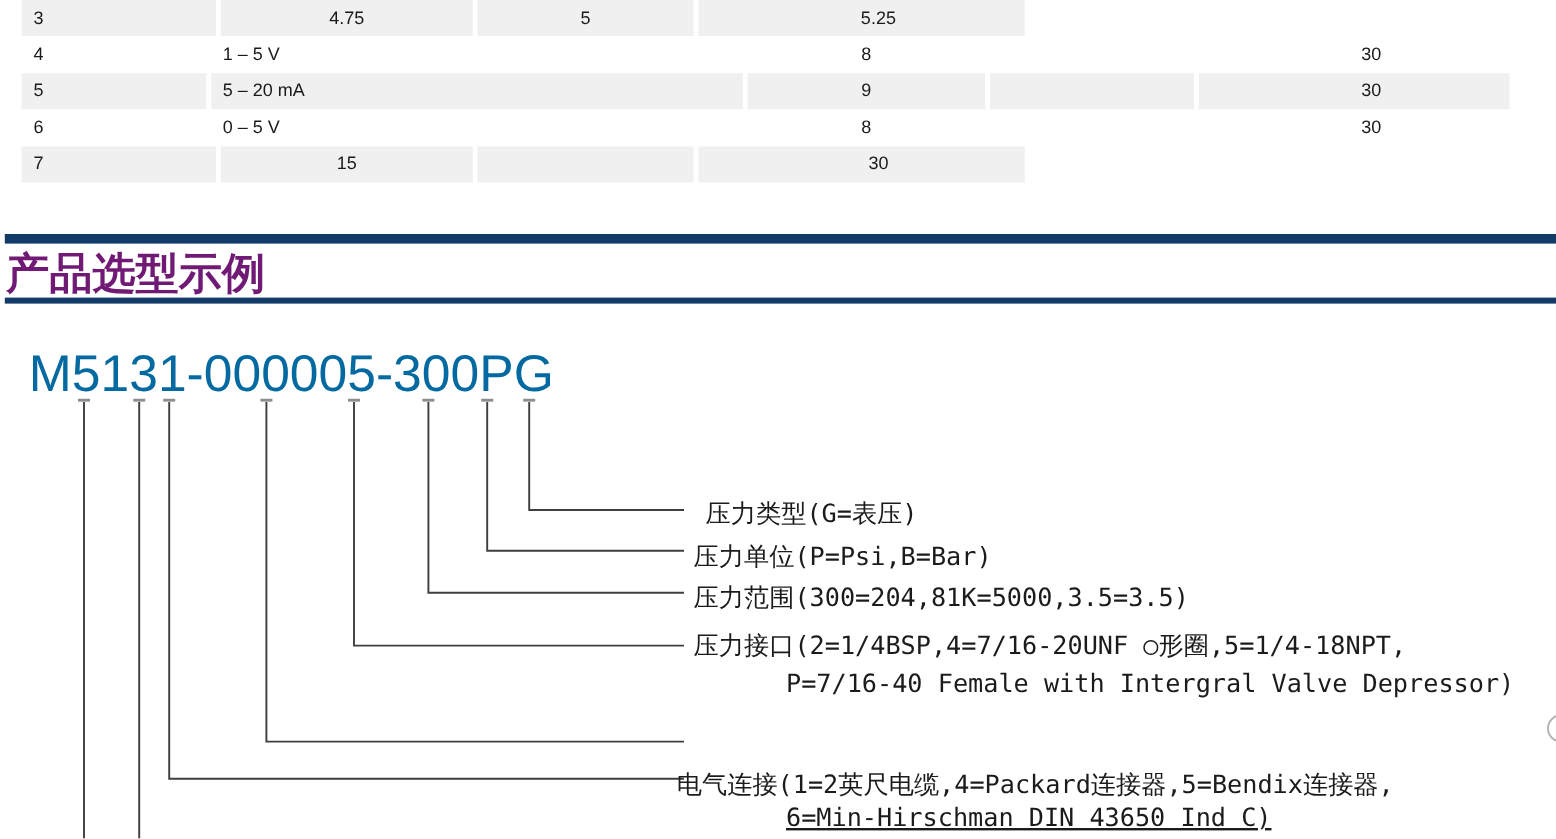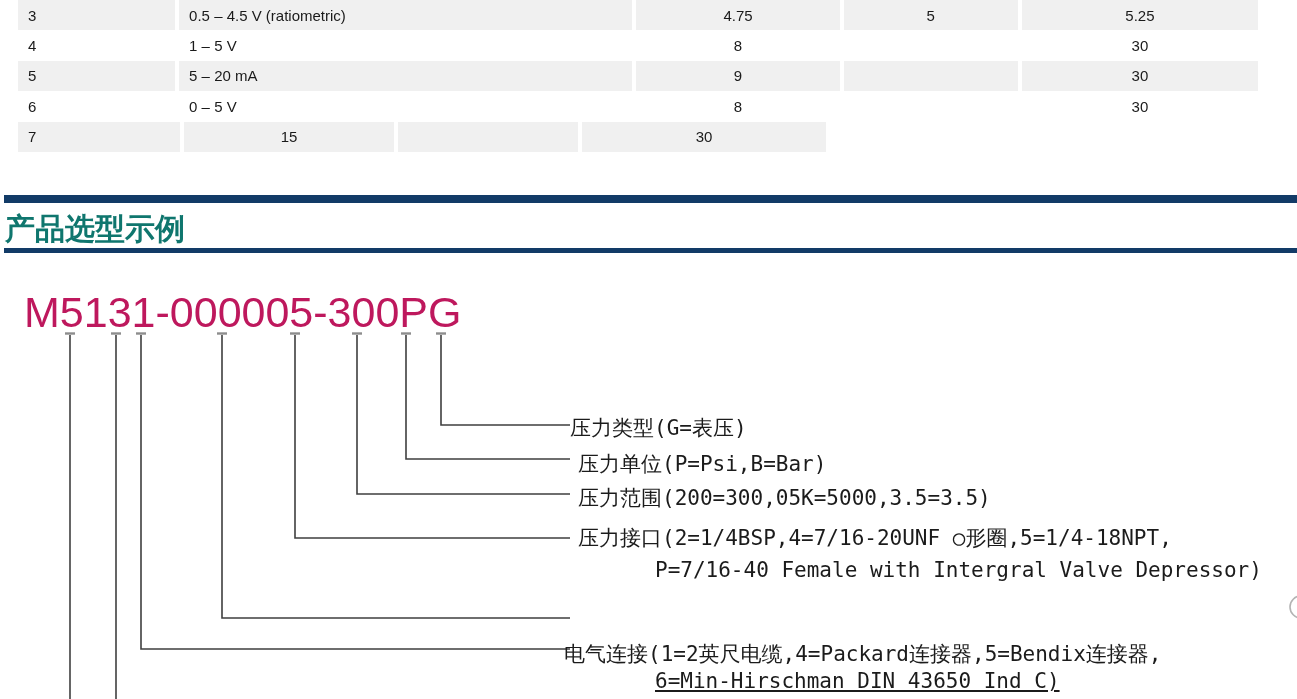--- a/index.html
+++ b/index.html
@@ -9,50 +9,49 @@
   }
   
   .spec-table{position:absolute;left:18px;top:0;width:1240px;}
   .t-row{display:flex;gap:4px;height:30.4px;}
   .t-cell{display:flex;align-items:center;font-size:15px;color:#1a1a1a;background:transparent;}
   .t-row.shaded .t-cell{background:#f0f0f0;}
   .c-id{width:162px;padding-left:10px;box-sizing:border-box;}
   .c-desc{width:468px;padding-left:10px;box-sizing:border-box;}
   .c-min{width:210px;justify-content:center;}
   .c-typ{width:180px;justify-content:center;}
-  .c-max{width:244px;justify-content:center;}
+  .c-max{width:244px;justify-content:center;padding-left:28px;}
   
   .sec-bar-top{position:absolute;left:4px;right:0;top:195px;height:8px;background:#123b67;}
   .sec-title{
     position:absolute;left:5px;top:211px;height:36px;line-height:36px;
-    font-size:30px;font-weight:bold;color:#0f766e;
+    font-size:36px;font-weight:bold;color:#701a75;
     font-family:"DejaVu Sans","Liberation Sans",sans-serif;white-space:nowrap;
   }
   .sec-bar-bottom{position:absolute;left:4px;right:0;top:248px;height:5px;background:#123b67;}
   
   .part-number{
     position:absolute;left:24px;top:288px;font-size:43px;line-height:48px;
-    color:#be185d;white-space:nowrap;font-family:"Liberation Sans",sans-serif;
+    color:#0369a1;white-space:nowrap;font-family:"Liberation Sans",sans-serif;
   }
   
   .callout-svg{position:absolute;left:0;top:0;width:1297px;height:699px;}
   .co-label{
     position:absolute;height:28px;line-height:28px;font-size:21px;color:#1b1b1b;
     font-family:"DejaVu Sans Mono","DejaVu Sans",monospace;white-space:nowrap;
   }
 </style>
 </head>
 <body>
 
 <div class="page">
 
   <div class="spec-table">
     <div class="t-row shaded">
       <div class="t-cell c-id">3</div>
-      <div class="t-cell c-desc">0.5 – 4.5 V (ratiometric)</div>
       <div class="t-cell c-min">4.75</div>
       <div class="t-cell c-typ">5</div>
       <div class="t-cell c-max">5.25</div>
     </div>
     <div class="t-row">
       <div class="t-cell c-id">4</div>
       <div class="t-cell c-desc">1 – 5 V</div>
       <div class="t-cell c-min">8</div>
       <div class="t-cell c-typ"></div>
       <div class="t-cell c-max">30</div>
@@ -102,21 +101,21 @@
       <path d="M141 335 V649 H570"></path>
       <path d="M222 335 V618 H570"></path>
       <path d="M295 335 V538 H570"></path>
       <path d="M357 335 V494 H570"></path>
       <path d="M406 335 V459 H570"></path>
       <path d="M441 335 V425 H570"></path>
     </g>
     <circle cx="1301" cy="607" r="11" fill="#ffffff" stroke="#b3b3b3" stroke-width="1.6"></circle>
   </svg>
 
-  <div class="co-label" style="left:570px;top:414px;">压力类型(G=表压)</div>
+  <div class="co-label" style="left:588px;top:414px;">压力类型(G=表压)</div>
   <div class="co-label" style="left:578px;top:450px;text-align:center;">压力单位(P=Psi,B=Bar)</div>
-  <div class="co-label" style="left:578px;top:484px;">压力范围(200=300,05K=5000,3.5=3.5)</div>
+  <div class="co-label" style="left:578px;top:484px;">压力范围(300=204,81K=5000,3.5=3.5)</div>
   <div class="co-label" style="left:578px;top:524px;">压力接口(2=1/4BSP,4=7/16-20UNF ○形圈,5=1/4-18NPT,</div>
   <div class="co-label" style="left:655px;top:556px;">P=7/16-40 Female with Intergral Valve Depressor)</div>
   <div class="co-label" style="left:564px;top:640px;">电气连接(1=2英尺电缆,4=Packard连接器,5=Bendix连接器,</div>
   <div class="co-label" style="left:655px;top:667px;text-decoration:underline;">6=Min-Hirschman DIN 43650 Ind C)</div>
 
 </div>
 
 </body></html>

